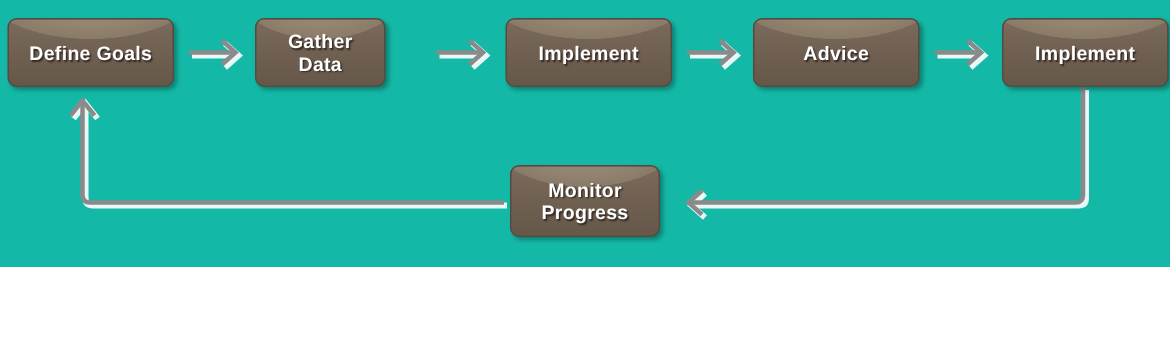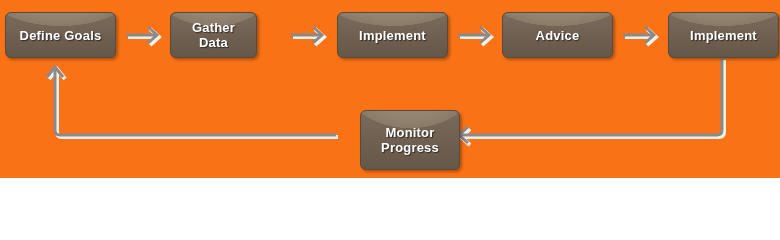--- a/index.html
+++ b/index.html
@@ -8,21 +8,21 @@
     padding: 0;
     background: #ffffff;
   }
   body {
     font-family: "Liberation Sans", sans-serif;
   }
   #canvas {
     position: relative;
     width: 780px;
     height: 178px;
-    background: #f97316;
+    background: #14b8a6;
     overflow: hidden;
   }
   #arrow-layer {
     position: absolute;
     left: 0;
     top: 0;
     width: 780px;
     height: 178px;
     pointer-events: none;
   }
@@ -51,21 +51,21 @@
   .node .label {
     display: block;
     padding: 0 6px;
     white-space: pre-line;
   }
   .n-define    { left: 5px;   top: 12px;  width: 111px; height: 46px; }
   .n-gather    { left: 170px; top: 12px;  width: 87px; height: 46px; }
   .n-analysis  { left: 337px; top: 12px;  width: 111px; height: 46px; }
   .n-advice    { left: 502px; top: 12px;  width: 111px; height: 46px; }
   .n-implement { left: 668px; top: 12px;  width: 111px; height: 46px; }
-  .n-monitor   { left: 360px; top: 110px; width: 100px; height: 60px; }
+  .n-monitor   { left: 340px; top: 110px; width: 100px; height: 48px; }
 </style>
 </head>
 <body>
 
 <div id="canvas">
 
   <svg id="arrow-layer" width="780" height="178" viewBox="0 0 780 178" xmlns="http://www.w3.org/2000/svg">
     <g fill="none" stroke="#ffffff" stroke-width="4" stroke-linecap="butt" stroke-linejoin="miter" opacity="0.9">
       <path d="M128 37 L158 37"></path>
         <path d="M150 29 L159 37 L150 45"></path>

